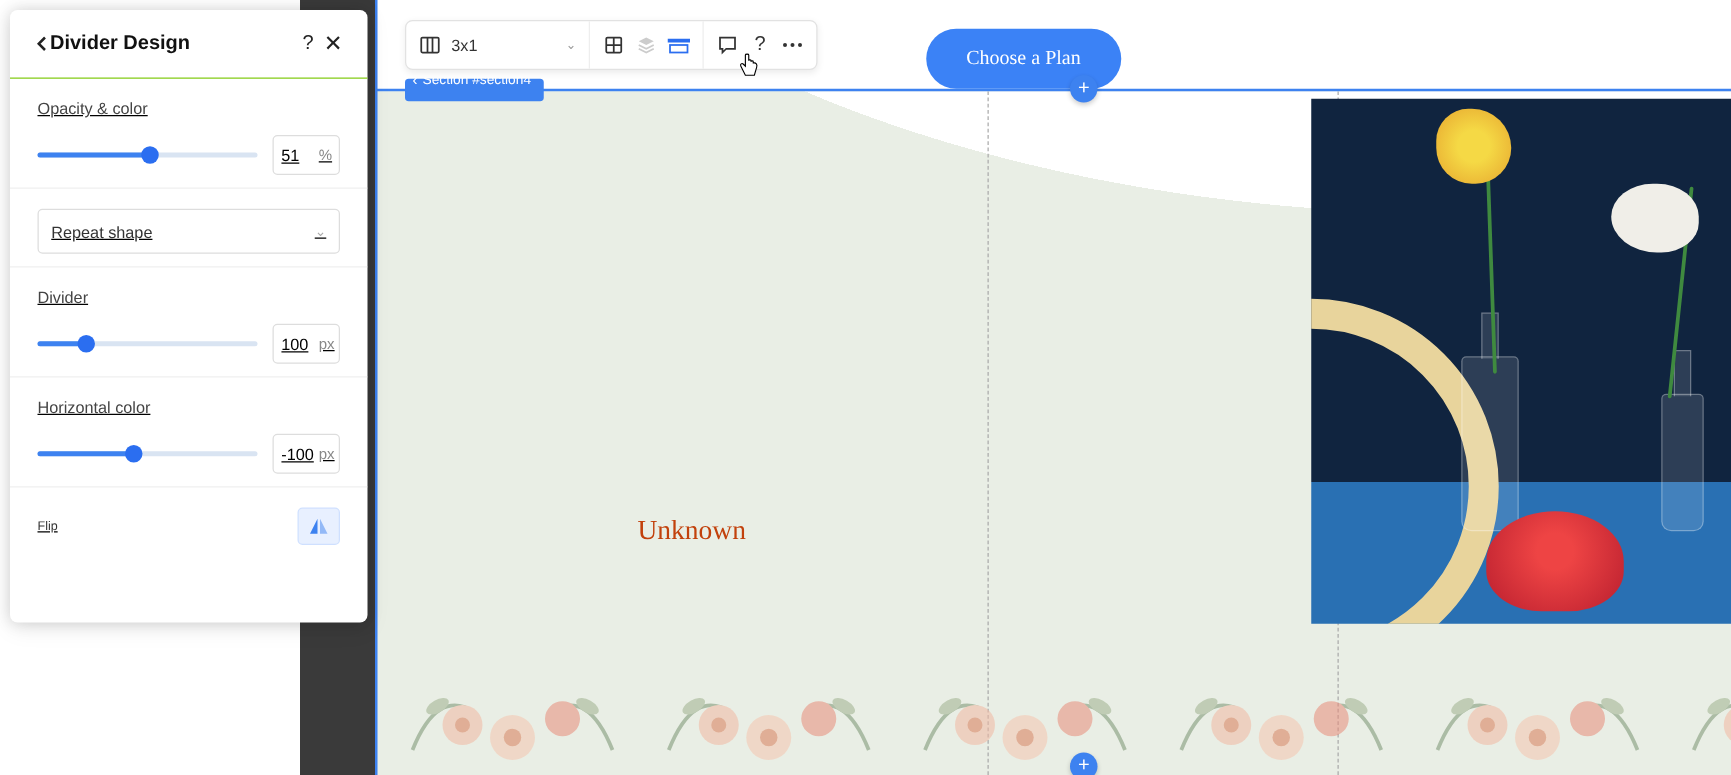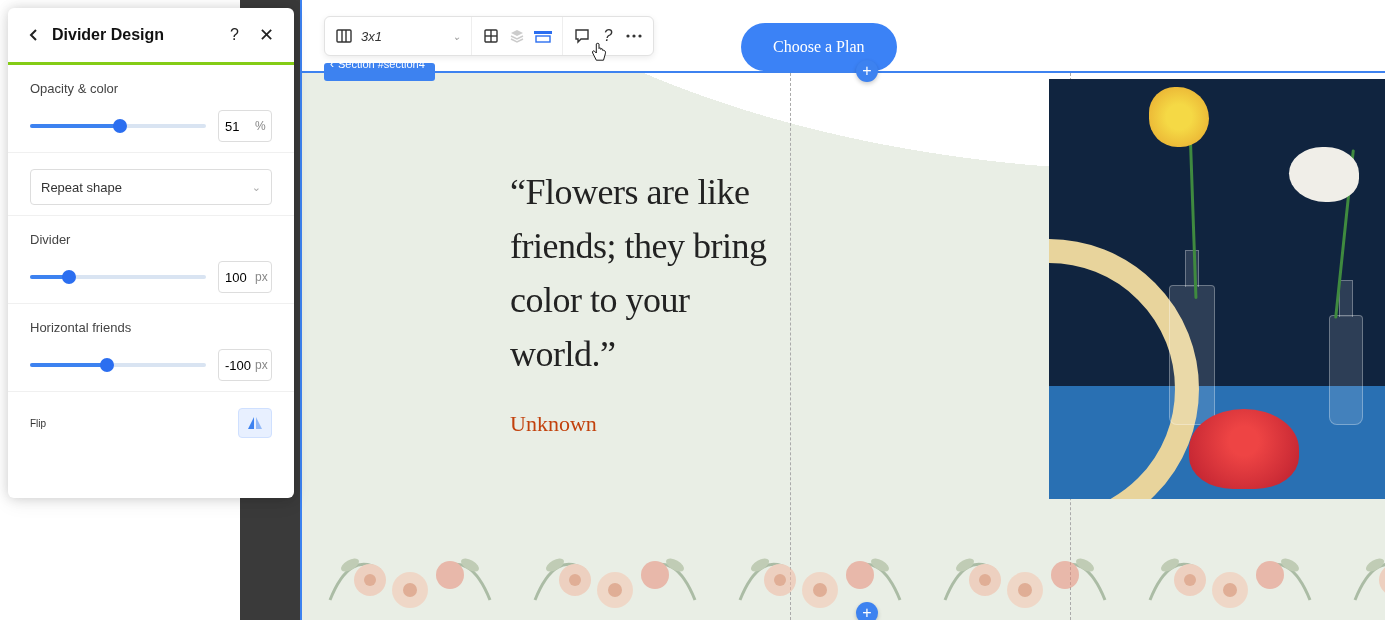--- a/index.html
+++ b/index.html
@@ -9,28 +9,28 @@
 .dark-strip { position:absolute; left:240px; top:0; width:60px; height:100%; background:#3a3a3a; }
 
 
 .panel {
   position: absolute; left: 8px; top: 8px; width: 286px; height: 490px;
   background: #fff; border-radius: 6px;
   box-shadow: 0 0 12px rgba(0,0,0,0.15), 0 4px 20px rgba(0,0,0,0.08);
   z-index: 50; display:flex; flex-direction:column;
 }
 .panel-header {
-  padding: 16px 20px; display:flex; align-items:center; gap:12px;
-  border-bottom: 3px solid #84cc16;
+  padding: 16px 20px; display:flex; align-items:center; gap:0;
+  border-bottom: 1px solid #84cc16;
 }
 .panel-header .back { font-size:18px; color:#222; cursor:pointer; }
 .panel-title { font-size:16px; font-weight:600; flex:1; color:#111; }
 .panel-help, .panel-close { font-size:16px; color:#222; cursor:pointer; margin-left:8px; }
 .panel-close { font-size: 18px; font-weight:400; }
-.panel-body { padding: 0 0 10px 0; flex:1; overflow:hidden; }
+.panel-body { padding: 0 0 10px 0; flex:1; overflow:hidden;text-decoration:underline; }
 
 .section { padding: 16px 22px 10px; border-bottom:1px solid #f0f0f0; }
 .section-label { font-size:13px; color:#444; margin-bottom: 14px; }
 .row { display:flex; align-items:center; gap:12px; }
 .slider-wrap { flex:1; position:relative; height:20px; display:flex; align-items:center; }
 .slider-track { position:absolute; left:0; right:0; height:4px; background:#d9e4f2; border-radius:2px; }
 .slider-fill { position:absolute; left:0; height:4px; background:#3d82f0; border-radius:2px; }
 .slider-thumb { position:absolute; width:14px; height:14px; background:#2b6ef0; border-radius:50%; top:3px; transform:translateX(-50%); cursor:grab; }
 .valbox { width:54px; height:32px; border:1px solid #ddd; border-radius:4px; display:flex; align-items:center; justify-content:space-between; padding:0 6px; font-size:13px; }
 .valbox input { width:30px; border:none; font-size:13px; outline:none; }
@@ -57,21 +57,21 @@
   position:absolute; left:300px; top:0; right:0; bottom:0; background:#fff;
 }
 .vline-left { position:absolute; left:0; top:0; bottom:0; width:2px; background:#3d82f0; z-index:30; }
 
 
 .toolbar {
   position:absolute; left:24px; top:16px; height:40px;
   display:flex; background:#fff; border:1px solid #e2e2e2; border-radius:6px;
   box-shadow:0 2px 6px rgba(0,0,0,0.08); z-index:40;
 }
-.tb-seg { display:flex; align-items:center; padding:0 10px; border-right:1px solid #eee; gap:8px; position:relative;font-style:italic; }
+.tb-seg { display:flex; align-items:center; padding:0 10px; border-right:1px solid #eee; gap:8px; position:relative; }
 .tb-seg:last-child { border-right:none; }
 .tb-icon { width:18px; height:18px; display:flex; align-items:center; justify-content:center; color:#333; cursor:pointer; }
 .tb-icon.active { color:#2b6ef0; }
 .tb-icon.dim { color:#bbb; }
 .tb-select { width:100px; font-size:13px; color:#333; display:flex; align-items:center; justify-content:space-between; cursor:pointer; }
 .tb-select .chev { color:#999; font-size:10px; }
 
 .cursor-hand { position:absolute; width:18px; height:22px; z-index:41; pointer-events:none; }
 
 
@@ -188,21 +188,21 @@
           <div class="slider-thumb" style="left:22%"></div>
         </div>
         <div class="valbox">
           <input value="100" style="">
           <span class="unit">px</span>
         </div>
       </div>
     </div>
 
     <div class="section" style="border-bottom:1px solid #f0f0f0;">
-      <div class="section-label">Horizontal friends</div>
+      <div class="section-label">Horizontal color</div>
       <div class="row">
         <div class="slider-wrap">
           <div class="slider-track"></div>
           <div class="slider-fill" style="width:44%"></div>
           <div class="slider-thumb" style="left:44%"></div>
         </div>
         <div class="valbox">
           <input value="-100" style="">
           <span class="unit">px</span>
         </div>
@@ -285,21 +285,20 @@
   <div class="cta">Choose a Plan</div>
 
   <div class="section-line"></div>
   <div class="section-tag">Section #section4</div>
   <div class="plus-badge">+</div>
 
   <div class="page-bg">
     <div class="grid-col-line gc1"></div>
     <div class="grid-col-line gc2"></div>
 
-    <div class="quote">“Flowers are like friends; they bring color to your world.”</div>
     <div class="quote-author">Unknown</div>
 
     <div class="flower-photo">
       <div class="mirror"></div>
       <div class="bottle" style="left:120px;"></div>
       <div class="bottle" style="left:280px; width:34px; height:110px; bottom:74px;"></div>
       <div class="stem" style="left:142px; bottom:200px; height:200px; transform:rotate(-2deg);"></div>
       <div class="stem" style="left:294px; bottom:180px; height:170px; transform:rotate(6deg);"></div>
       <div class="petal-yellow" style="left:100px; top:8px;"></div>
       <div class="petal-white" style="left:240px; top:68px;"></div>

